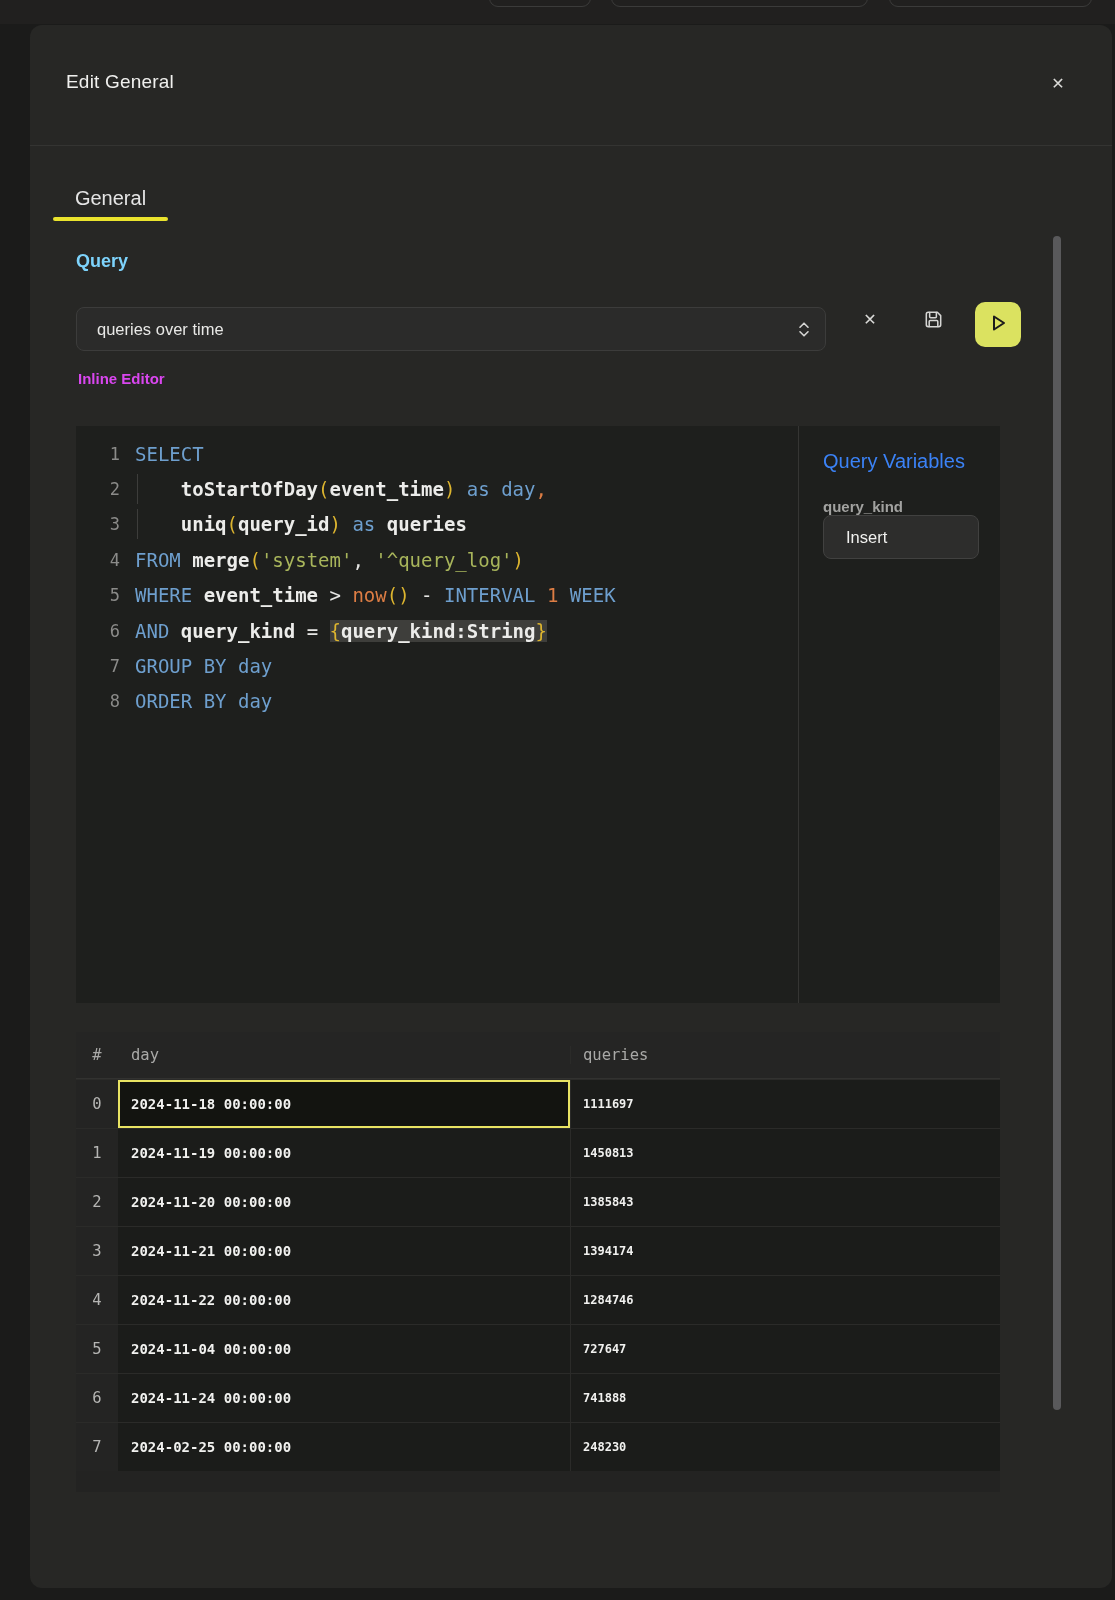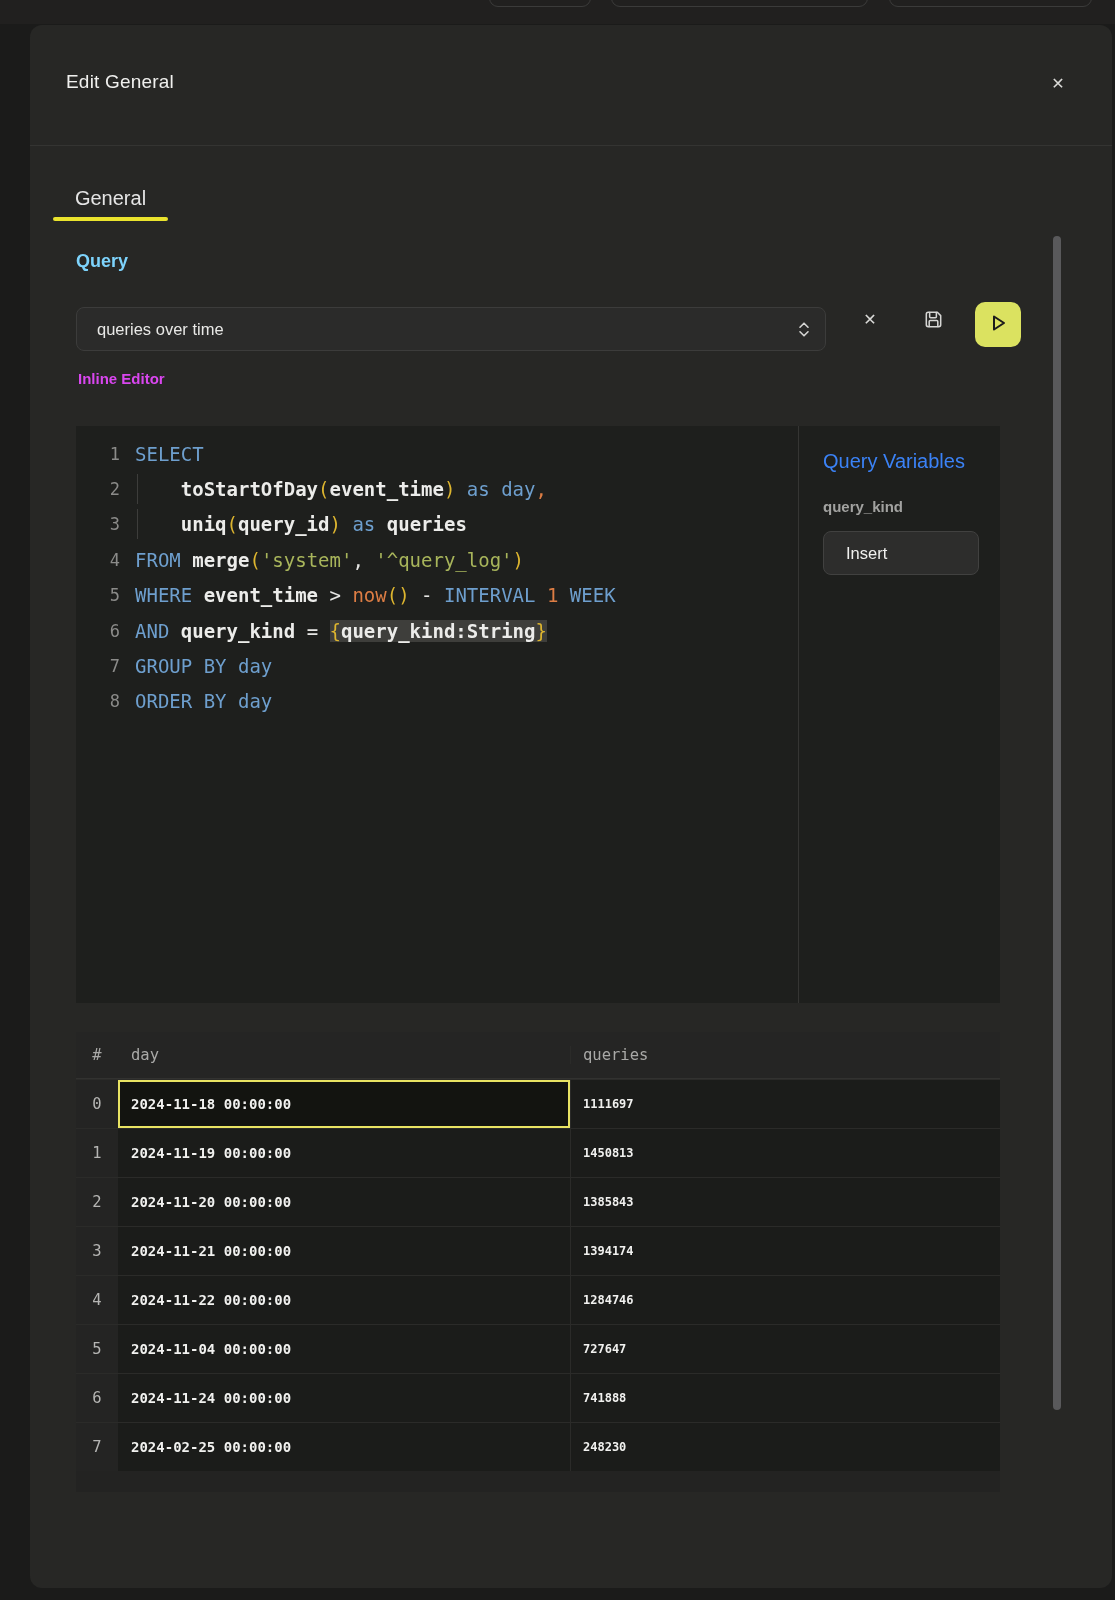--- a/index.html
+++ b/index.html
@@ -63,21 +63,21 @@
   .tok-op  { color:#e6e6e4; }
   .tok-par { color:#ddb52f; }
   .tok-str { color:#a8b55b; }
   .tok-num { color:#dd7d44; }
   .tok-par-hl { color:#ddb52f; background:#3e3e3b; }
   .tok-fn-hl  { color:#ececea; font-weight:bold; background:#3e3e3b; }
 
   .vars-pane { width:202px; height:100%; border-left:1px solid #353533; padding:24px 0 0 24px; }
   .vars-title { font-size:20px; font-weight:400; color:#3b82f6; }
   .var-name { margin-top:25px; font-size:15px; font-weight:600; color:#a2a2a0; }
-  .var-insert { margin-top:16px; width:156px; height:44px; background:#2d2d2c; border:1px solid #414140;
+  .var-insert { margin-top:0; width:156px; height:44px; background:#2d2d2c; border:1px solid #414140;
                 border-radius:8px; color:#f0f0ee; font-size:16.5px; text-align:left; padding-left:22px;
                 font-family:"Liberation Sans", sans-serif; cursor:pointer; }
 
   
   .results { position:absolute; left:46px; top:1007px; width:924px; }
   .t-header { display:flex; height:47px; background:#252524; border-bottom:1px solid #323230;
               font-family:"DejaVu Sans Mono", monospace; font-size:15.5px; color:#a9a9a7; align-items:center; }
   .t-row { display:flex; height:49px; }
   .c-num { width:42px; flex:none; background:#242423; display:flex; align-items:center; justify-content:center;
            font-family:"DejaVu Sans Mono", monospace; font-size:15.5px; color:#b5b5b3; border-top:1px solid #2b2b29; }

